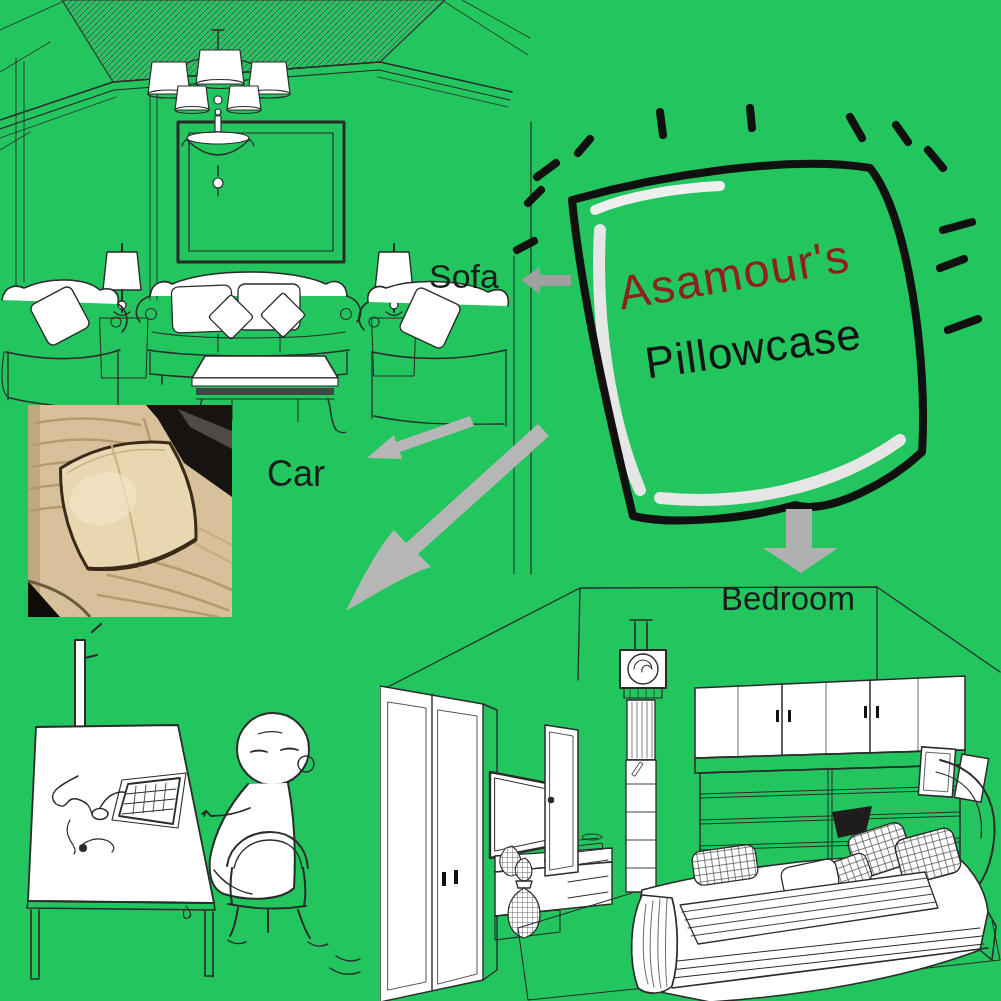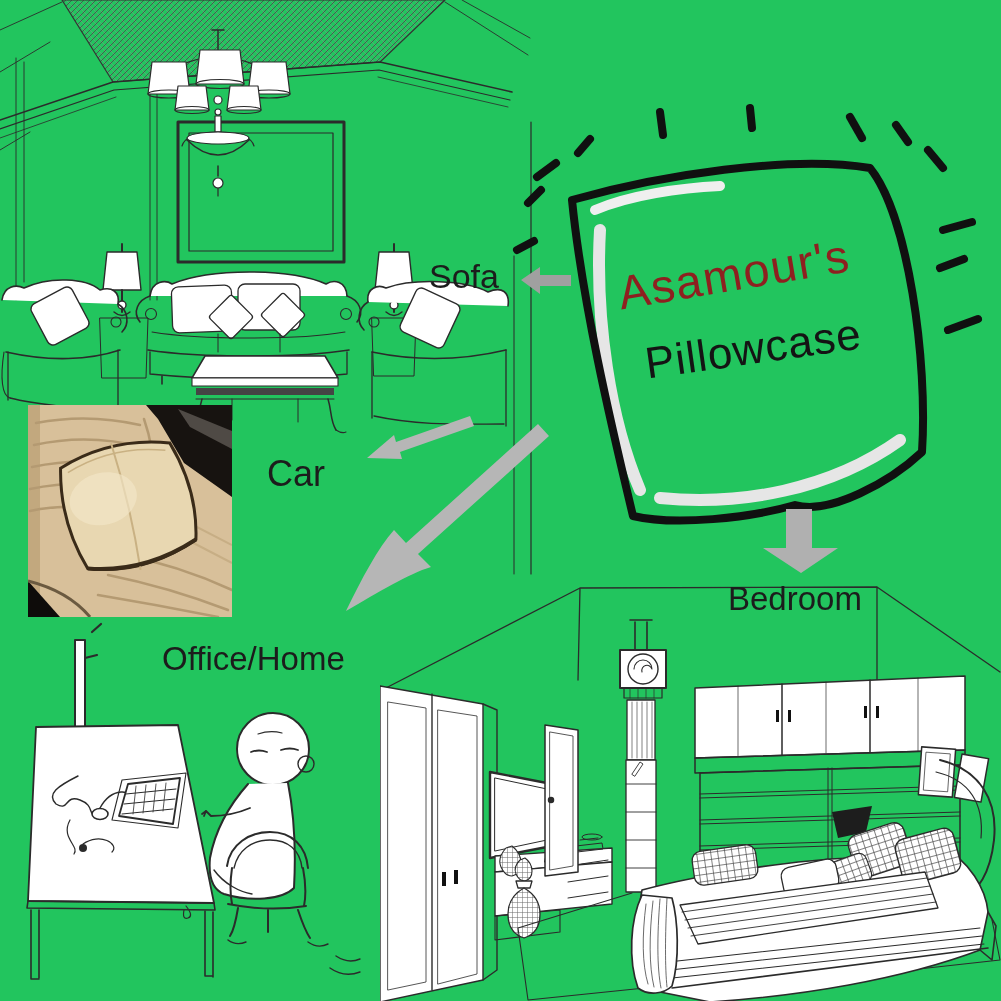--- a/index.html
+++ b/index.html
@@ -3,21 +3,21 @@
 <meta charset="utf-8">
 <style>
   html,body{margin:0;padding:0;background:#ffffff;}
   .canvas{position:relative;width:1001px;height:1001px;background:#22c55e;overflow:hidden;
           font-family:"Liberation Sans",sans-serif;padding-left:16px;}
   .art{position:absolute;}
   .lbl{position:absolute;color:#1c1c1c;white-space:nowrap;line-height:1;}
   .lbl-sofa{left:429px;top:259px;font-size:34px;}
   .lbl-car{left:243px;top:456px;font-size:36px;margin-left:24px;}
   .lbl-office{left:162px;top:642px;font-size:33px;}
-  .lbl-bedroom{left:721px;top:582px;font-size:33px;margin-left:7px;}
+  .lbl-bedroom{left:721px;top:582px;font-size:33px;}
   .brand-name{position:absolute;left:614px;top:266px;font-size:47px;letter-spacing:1.5px;
               color:#8e2020;transform:rotate(-9.5deg);transform-origin:left top;white-space:nowrap;}
   .brand-product{position:absolute;left:642px;top:339px;font-size:44px;letter-spacing:1px;
               color:#141414;transform:rotate(-8deg);transform-origin:left top;white-space:nowrap;}
   svg{display:block;}
 </style>
 </head>
 <body>
 
 <div class="canvas">
@@ -352,18 +352,17 @@
 
   <svg class="art" style="left:0;top:0;pointer-events:none" width="1001" height="1001" viewBox="0 0 1001 1001">
     <polygon points="521,280 540,267 540,275 571,275 571,286 540,286 540,294" fill="#a0a0a0"></polygon>
     <polygon points="470,416 396,442 394,435 367,458 402,459 400,452 474,426" fill="#b6b6b6"></polygon>
     <path d="M538,424 L406,543 L394,530 C378,548 362,578 346,611 C379,592 408,574 431,567 L418,554 L549,436 Z" fill="#b6b6b6"></path>
     <path d="M786,509 L812,509 L812,548 L838,548 L801,573 L763,548 L786,548 Z" fill="#b0b0b0"></path>
   </svg>
 
   <div class="lbl lbl-sofa">Sofa</div>
   <div class="lbl lbl-car">Car</div>
-  <div class="lbl lbl-office">Office/Home</div>
   <div class="lbl lbl-bedroom">Bedroom</div>
   <div class="brand-name">Asamour's</div>
   <div class="brand-product">Pillowcase</div>
 
 </div>
 
 </body></html>

